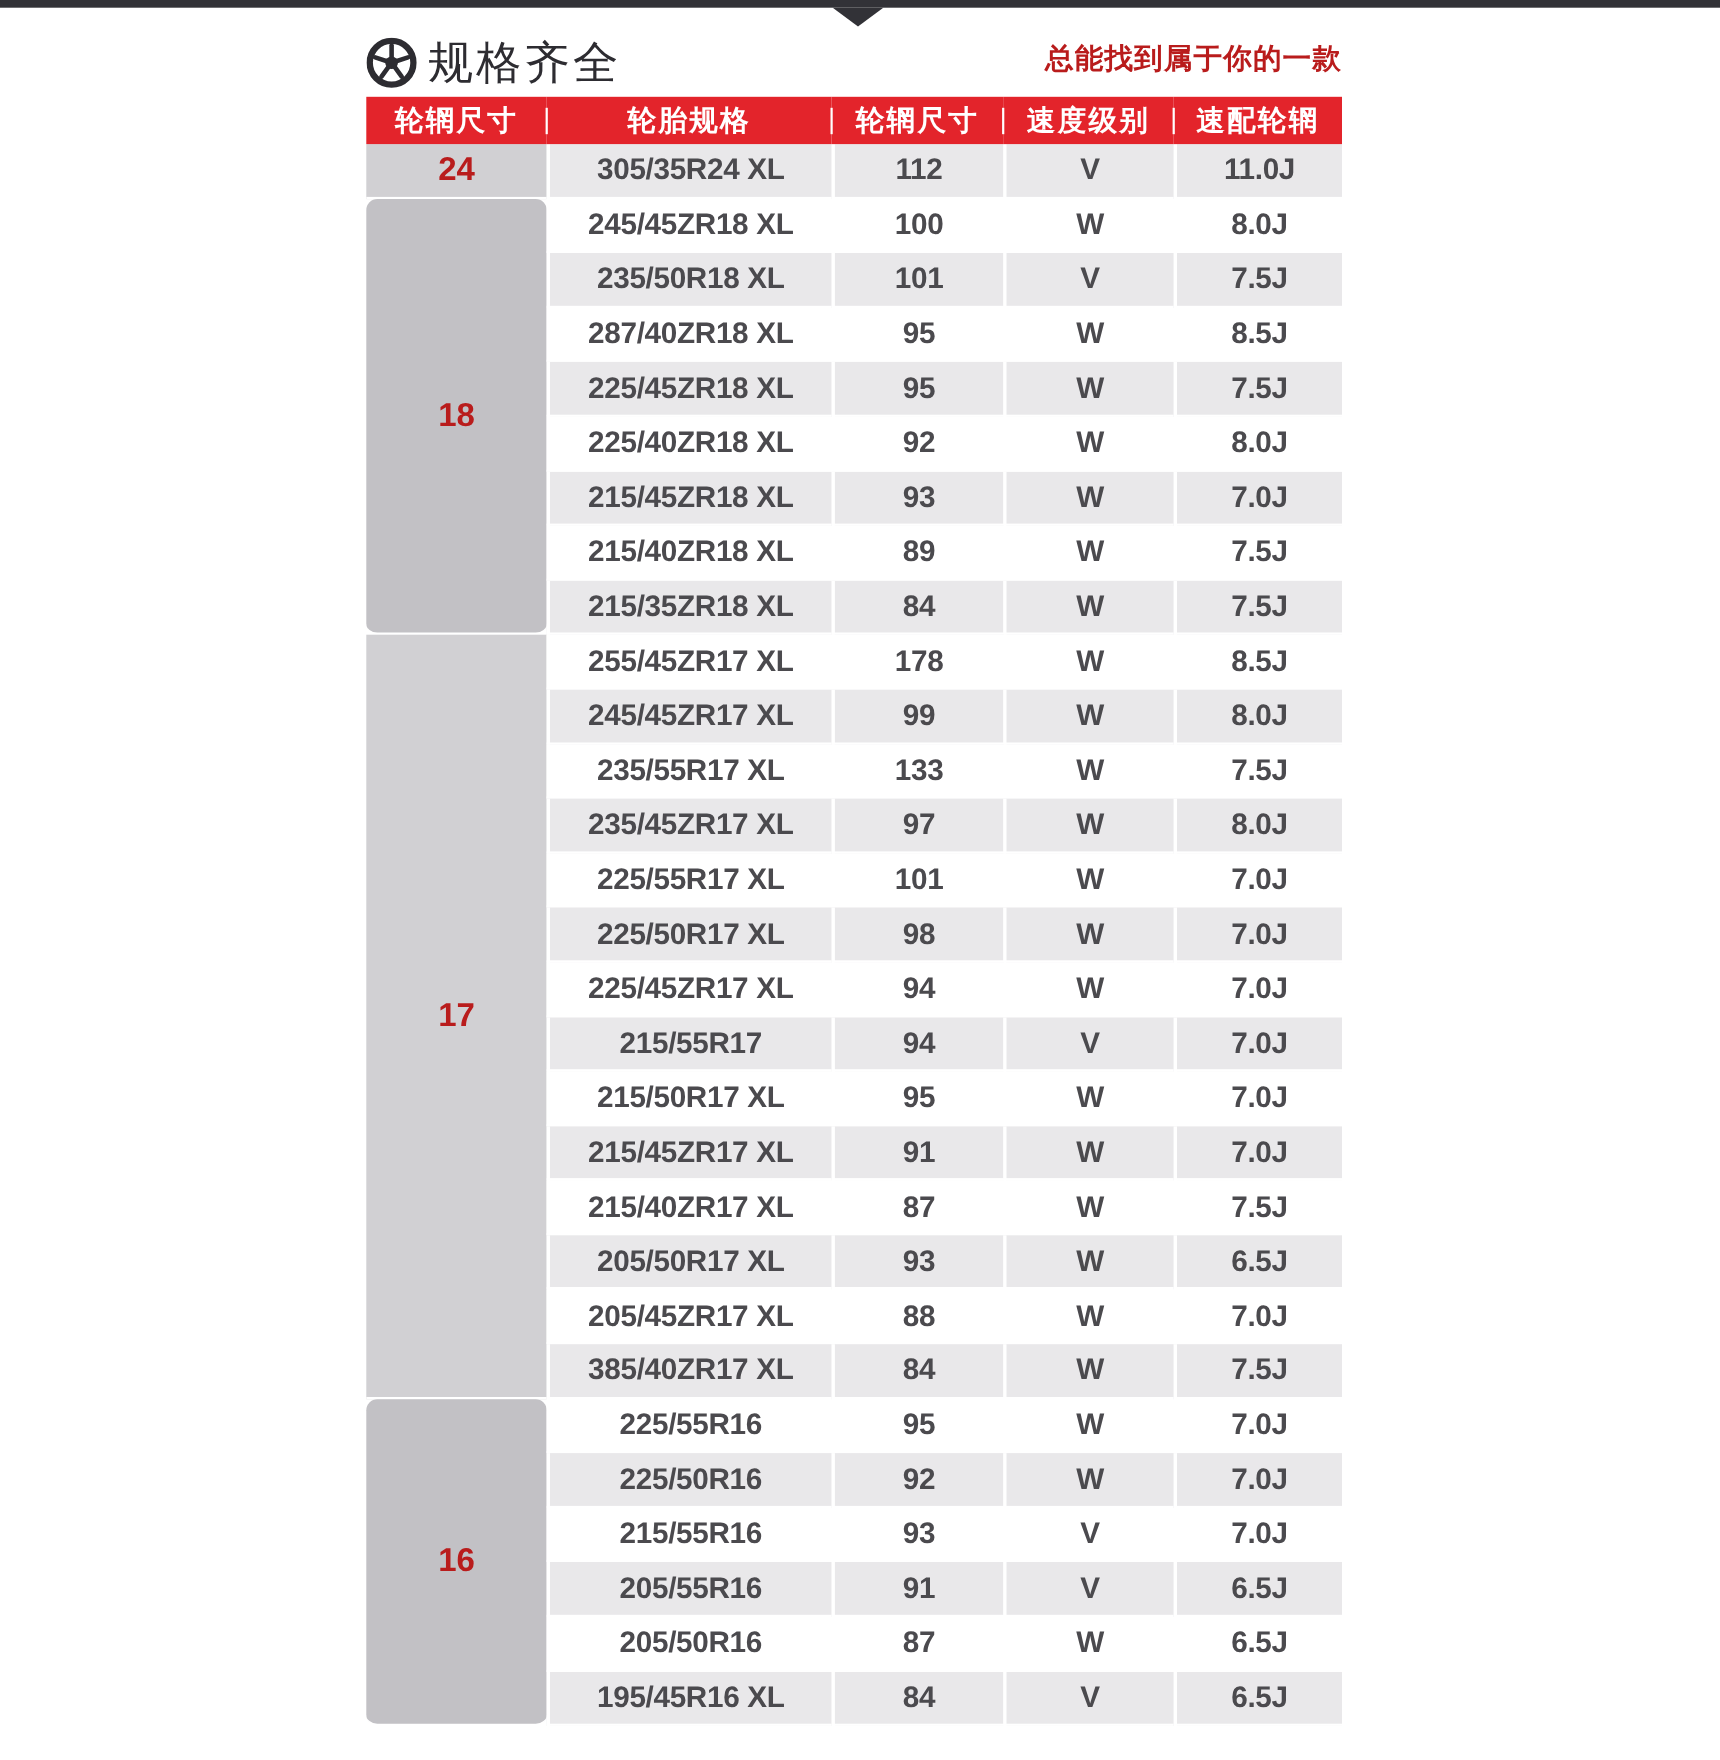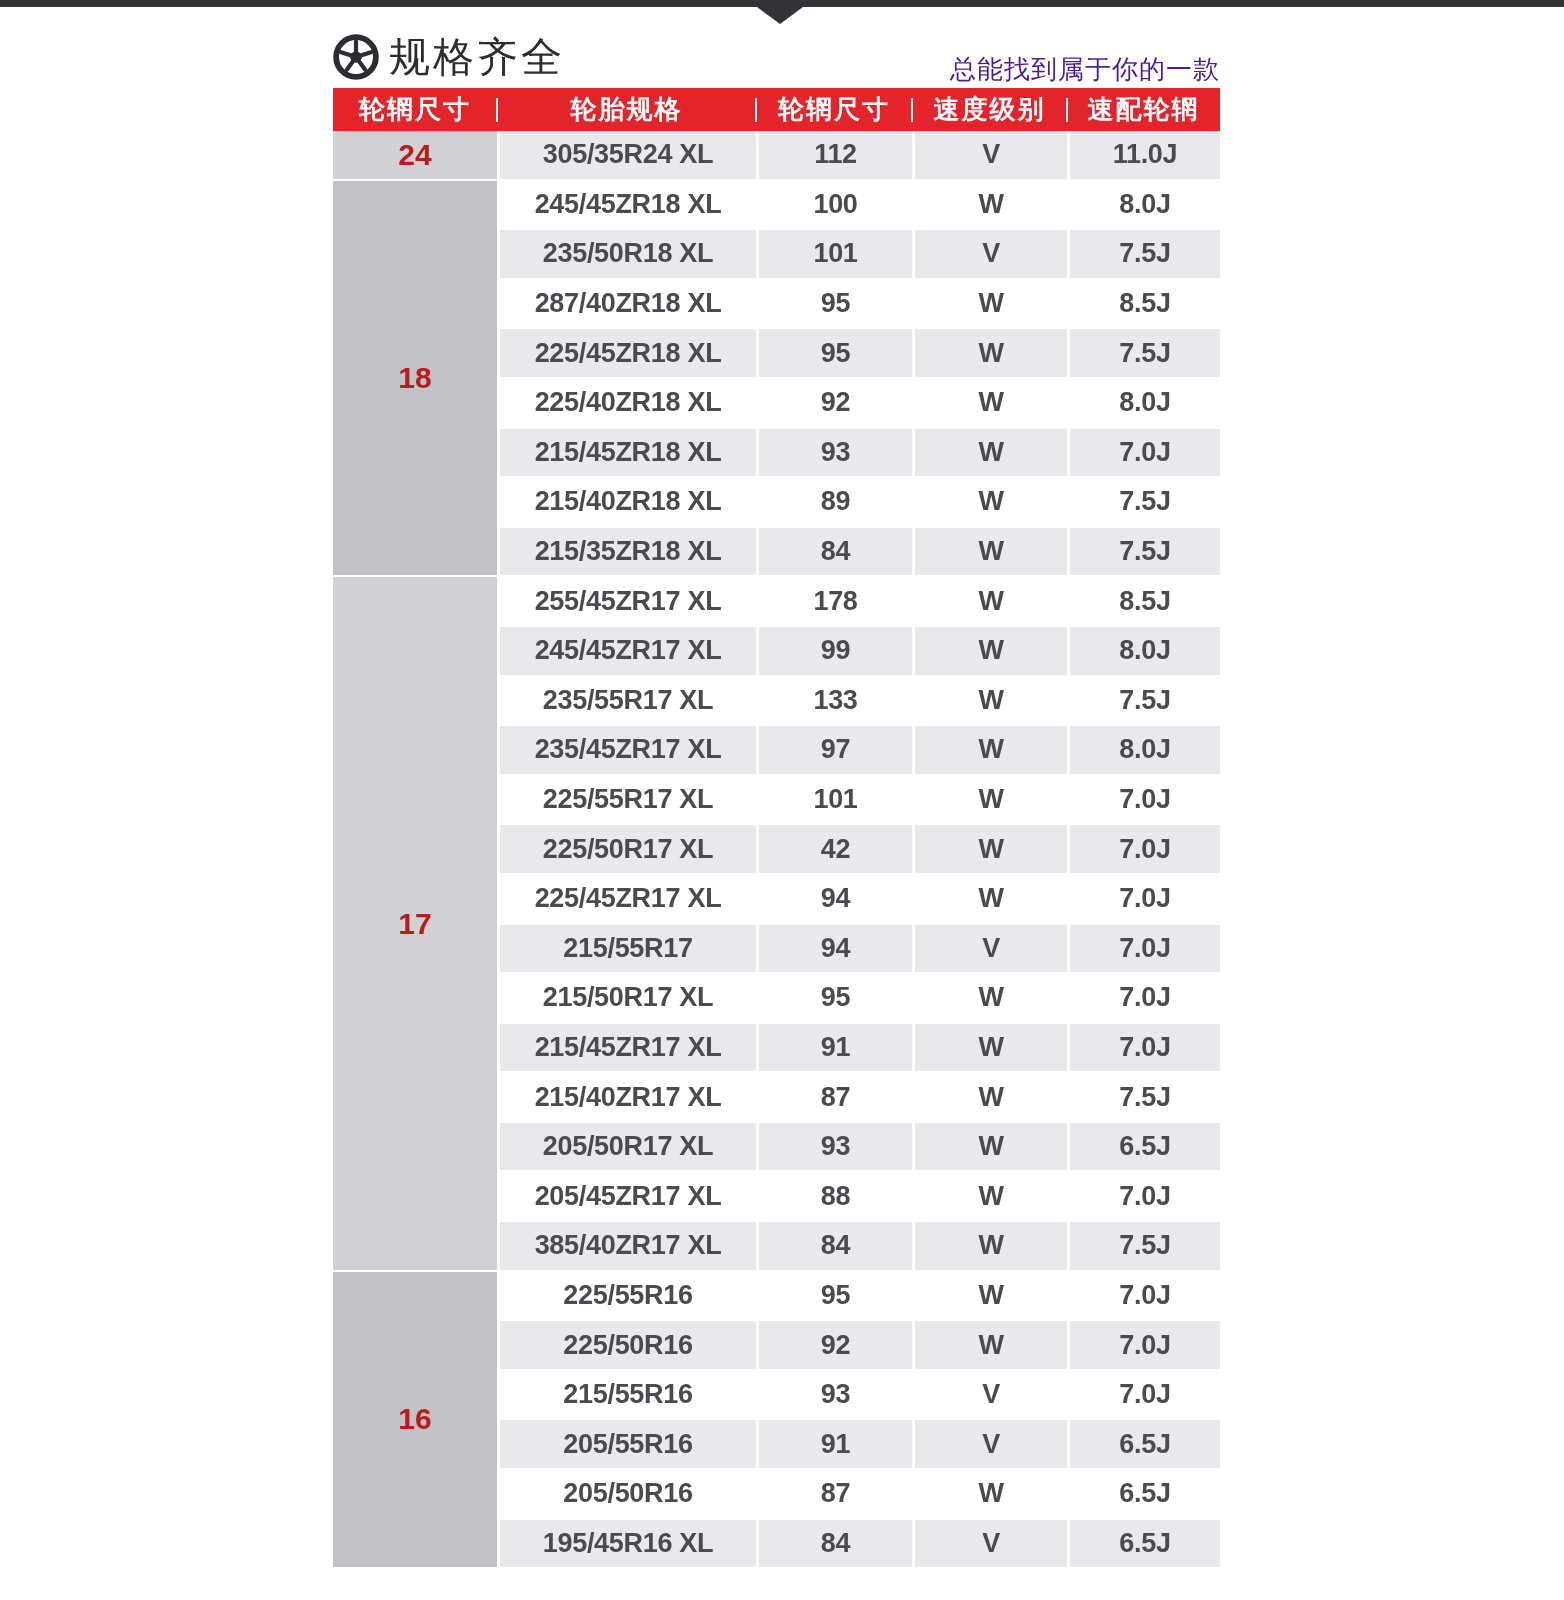--- a/index.html
+++ b/index.html
@@ -15,22 +15,22 @@
   }
   .section-header{
     position:absolute;left:333px;top:32px;width:887px;height:50px;
     display:flex;align-items:center;
   }
   .wheel-icon{flex:0 0 auto;margin-right:10px;}
   .page-title{
     font-size:41px;font-weight:400;color:#2d2c31;letter-spacing:3px;line-height:1;
   }
   .page-subtitle{
-    margin-left:auto;font-size:26px;font-weight:400;color:#4c1d95;letter-spacing:1px;line-height:1;
-    align-self:flex-end;margin-bottom:0;
+    margin-left:auto;font-size:26px;font-weight:700;color:#b91c1c;letter-spacing:1px;line-height:1;
+    align-self:flex-end;margin-bottom:16px;
   }
   table.spec{
     position:absolute;left:333px;top:88px;width:887px;
     border-collapse:separate;border-spacing:0;table-layout:fixed;
   }
   thead th{
     background:#e3242b;color:#ffffff;font-size:26px;font-weight:700;
     height:43px;text-align:center;position:relative;letter-spacing:2px;padding:0;margin-left:35px;
   }
   thead th + th::before{
@@ -40,21 +40,21 @@
     text-align:center;vertical-align:middle;height:47.6px;padding:0;
     font-size:27px;font-weight:700;color:#4b4a4e;letter-spacing:-0.3px;
     border-bottom:2px solid #ffffff;background:#ffffff;
   }
   tbody td:not(.size-cell){border-left:3px solid #ffffff;}
   tr.stripe td{background:#e9e8ea;}
   td.size-cell{
     font-size:30px;font-weight:600;color:#b91c1c;letter-spacing:0;
   }
   td.size-cell.g-light{background:#d1d0d3 !important;}
-  td.size-cell.g-dark{background:#c2c1c5 !important;}
+  td.size-cell.g-dark{background:#c2c1c5 !important;border-radius:10px;}
 </style>
 </head>
 <body>
 
 <div class="canvas">
 
   <div class="topbar"></div>
   <div class="topbar-triangle"></div>
 
   <div class="section-header">
@@ -173,21 +173,21 @@
           <td>8.0J</td>
         </tr>
         <tr>
           <td>225/55R17 XL</td>
           <td>101</td>
           <td>W</td>
           <td>7.0J</td>
         </tr>
         <tr class="stripe">
           <td>225/50R17 XL</td>
-          <td>42</td>
+          <td>98</td>
           <td>W</td>
           <td>7.0J</td>
         </tr>
         <tr>
           <td>225/45ZR17 XL</td>
           <td>94</td>
           <td>W</td>
           <td>7.0J</td>
         </tr>
         <tr class="stripe">

